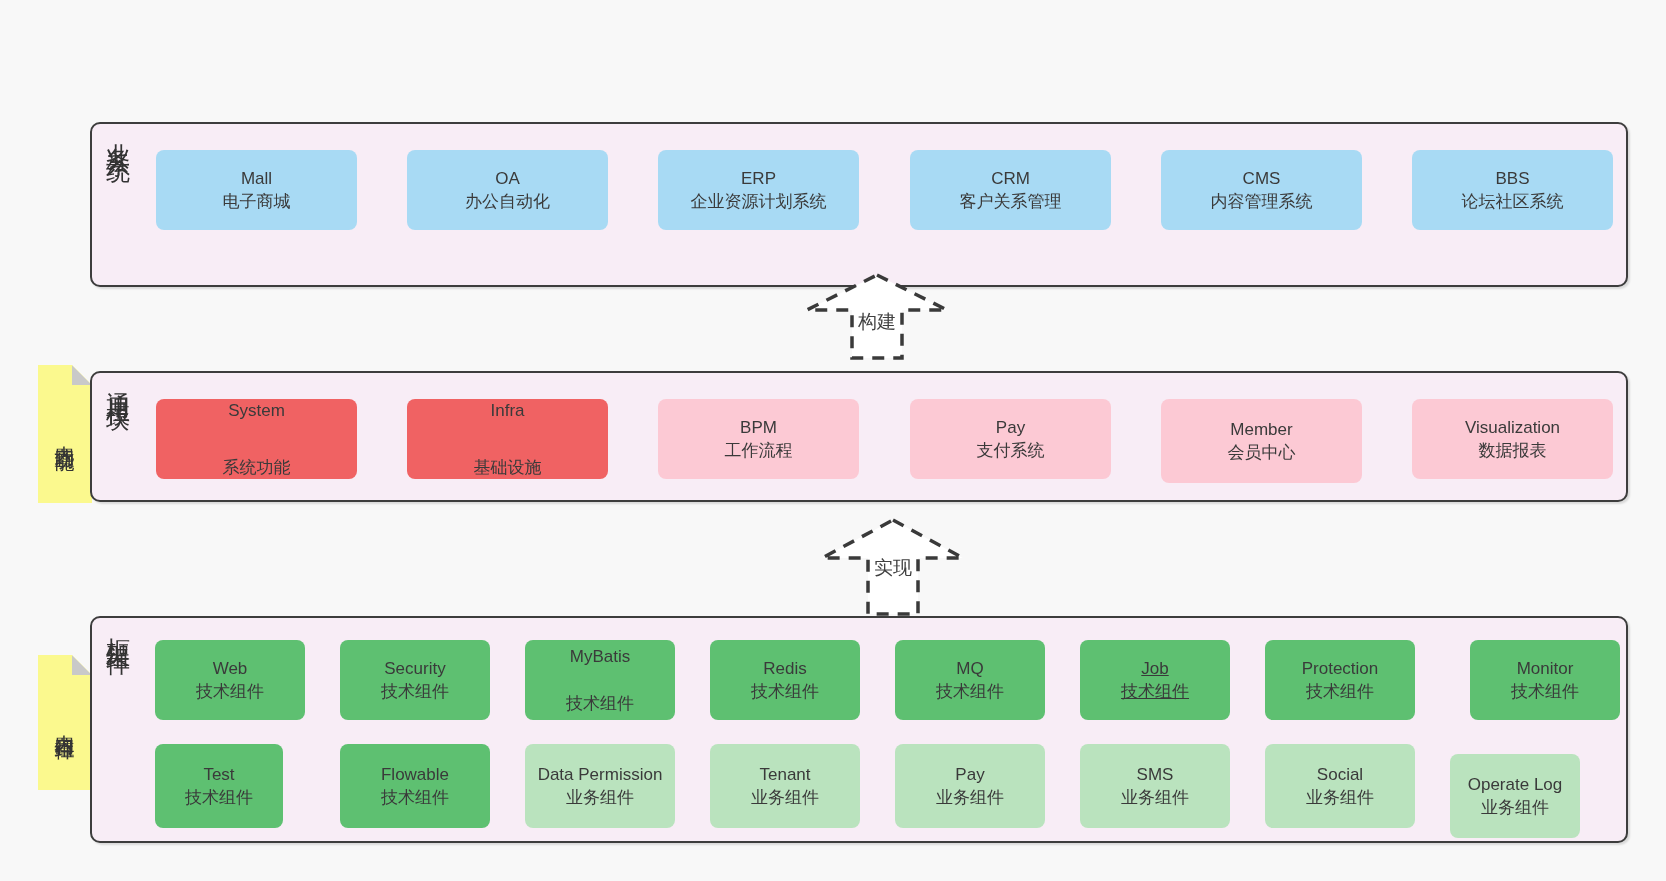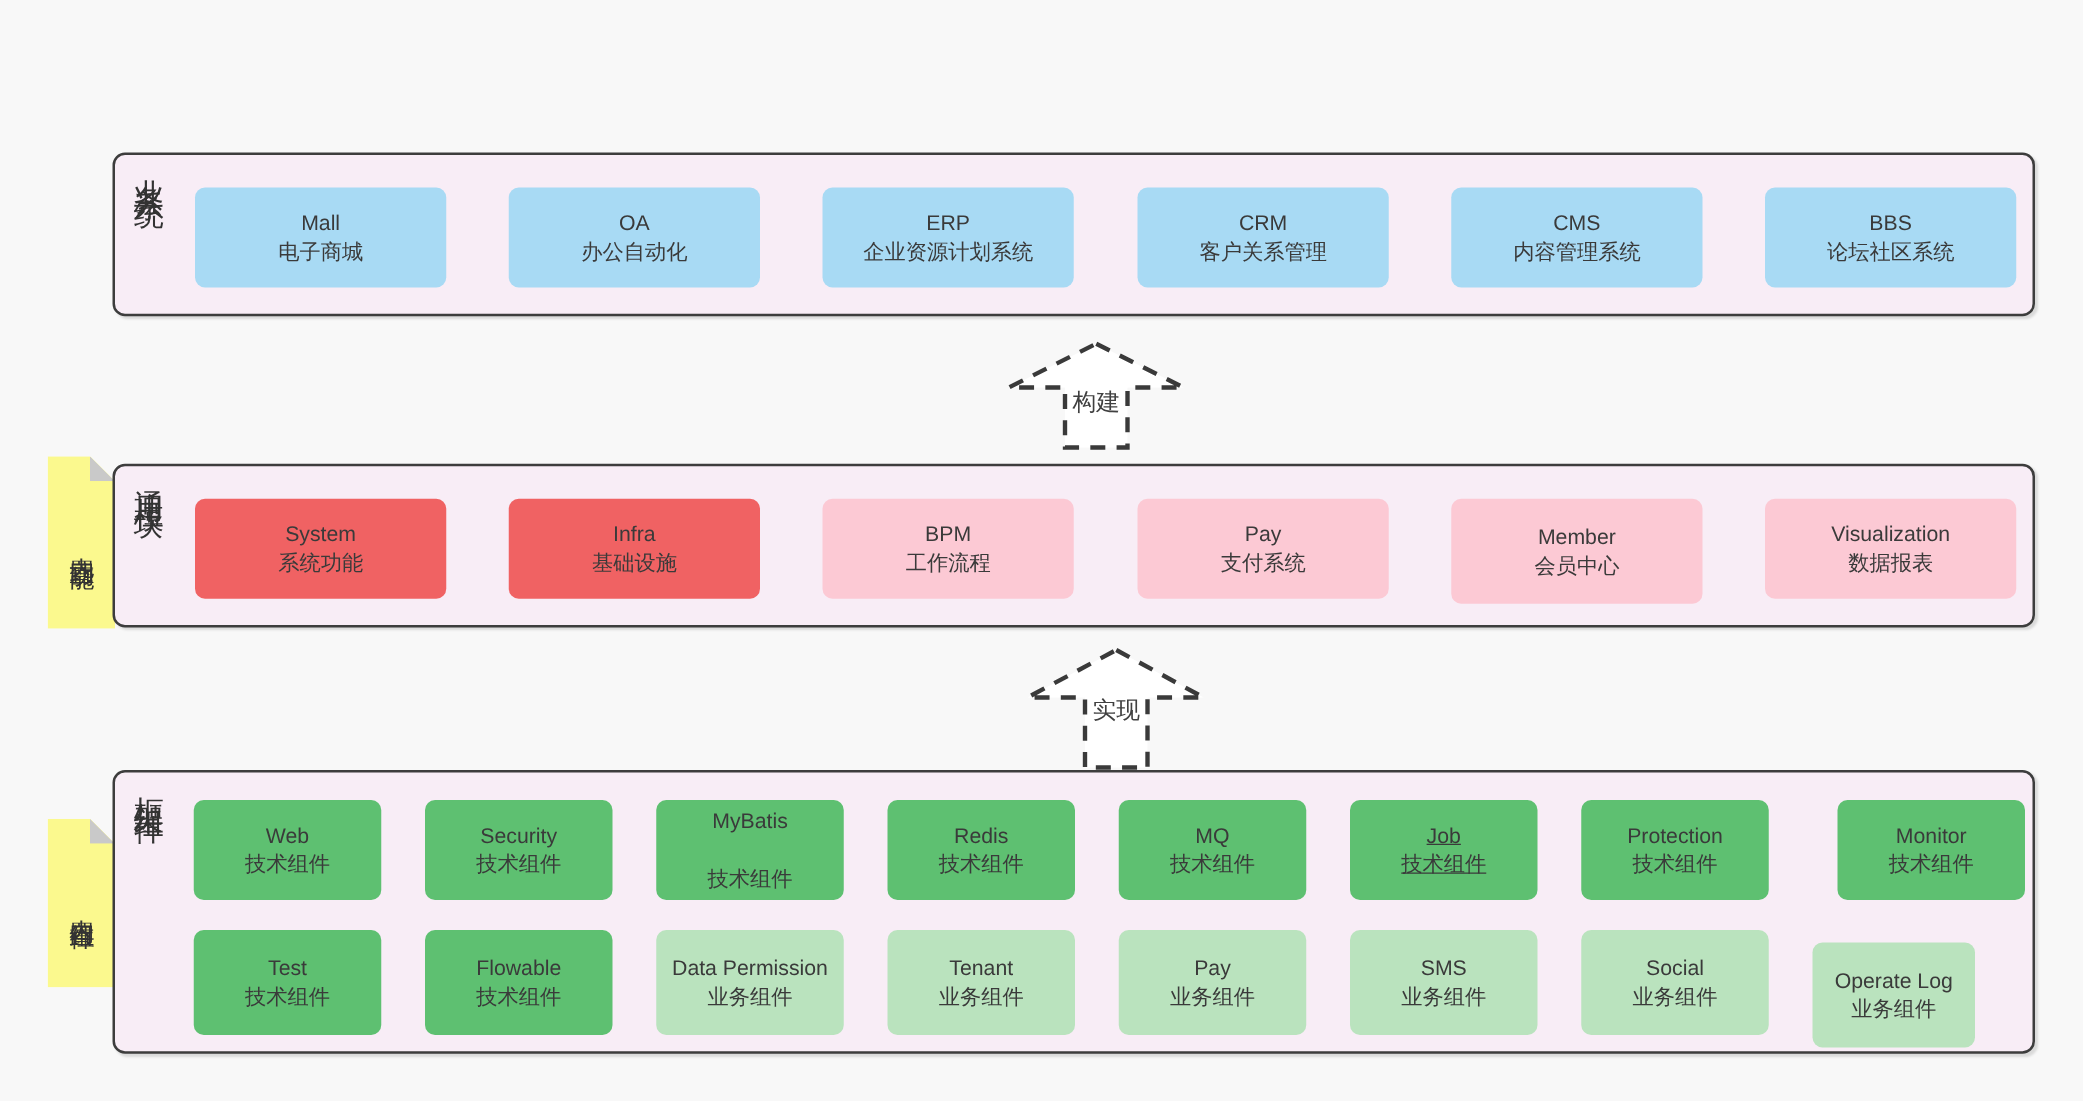--- a/index.html
+++ b/index.html
@@ -25,21 +25,21 @@
     line-height:28px;
   }
   .box{
     position:absolute;border-radius:8px;
     display:flex;flex-direction:column;align-items:center;justify-content:center;
     text-align:center;font-size:17px;line-height:23px;
     padding:0 12px;box-sizing:border-box;
   }
   .box .title,.box .subtitle{display:block;max-width:100%;}
   .box.blue{background:var(--blue,#a8daf4);}
-  .box.red{background:var(--red,#f06263);}
+  .box.red{background:var(--red,#f06263);justify-content:space-between;}
   .box.pink{background:var(--pink,#fcc9d4);}
   .box.green{background:var(--green,#5ec071);}
   .box.lightgreen{background:var(--lightgreen,#bae3be);}
   .note{
     position:absolute;left:38px;width:54px;
     background:var(--note-bg,#fbf98e);
     clip-path:polygon(0 0,calc(100% - 20px) 0,100% 20px,100% 100%,0 100%);
     display:flex;align-items:center;justify-content:center;
   }
   .note .fold{
@@ -58,21 +58,21 @@
   }
   .arrow-label{
     position:absolute;transform:translate(-50%,-50%);
     background:#ffffff;font-size:19px;color:#404040;
     padding:1px 3px;white-space:nowrap;
   }
 </style>
 </head>
 <body style="--page-bg: #f8f8f8; --container-bg: #f8edf6; --border: #3d3d3d; --text: #3a3a3a; --blue: #a8daf4; --red: #f06263; --pink: #fcc9d4; --green: #5ec071; --lightgreen: #bae3be; --note-bg: #fbf98e; --fold: #c9c9c9;">
 
-<div class="layer" style="top:122px;height:131px;">
+<div class="layer" style="top:122px;height:165px;">
   <div class="layer-label">业务系统</div>
   <div class="boxes">
       <div class="box blue" style="left: 64px; top: 26px; width: 201px; height: 80px;">
     <span class="title">Mall</span>
     <span class="subtitle">电子商城</span>
   </div>
       <div class="box blue" style="left: 315px; top: 26px; width: 201px; height: 80px;">
     <span class="title">OA</span>
     <span class="subtitle">办公自动化</span>
   </div>
@@ -173,21 +173,21 @@
       <div class="box green" style="left: 1173px; top: 22px; width: 150px; height: 80px;">
     <span class="title">Protection</span>
     <span class="subtitle">技术组件</span>
   </div>
       <div class="box green" style="left: 1358px; top: 22px; width: 150px; height: 80px; margin-left: 20px;">
     <span class="title">Monitor</span>
     <span class="subtitle">技术组件</span>
   </div>
     </div>
   <div class="boxes">
-      <div class="box green" style="left: 63px; top: 126px; width: 150px; height: 84px;">
+      <div class="box green" style="left: 63px; top: 126px; width: 128px; height: 84px;">
     <span class="title">Test</span>
     <span class="subtitle">技术组件</span>
   </div>
       <div class="box green" style="left: 248px; top: 126px; width: 150px; height: 84px;">
     <span class="title">Flowable</span>
     <span class="subtitle">技术组件</span>
   </div>
       <div class="box lightgreen" style="left: 433px; top: 126px; width: 150px; height: 84px;">
     <span class="title">Data Permission</span>
     <span class="subtitle">业务组件</span>

